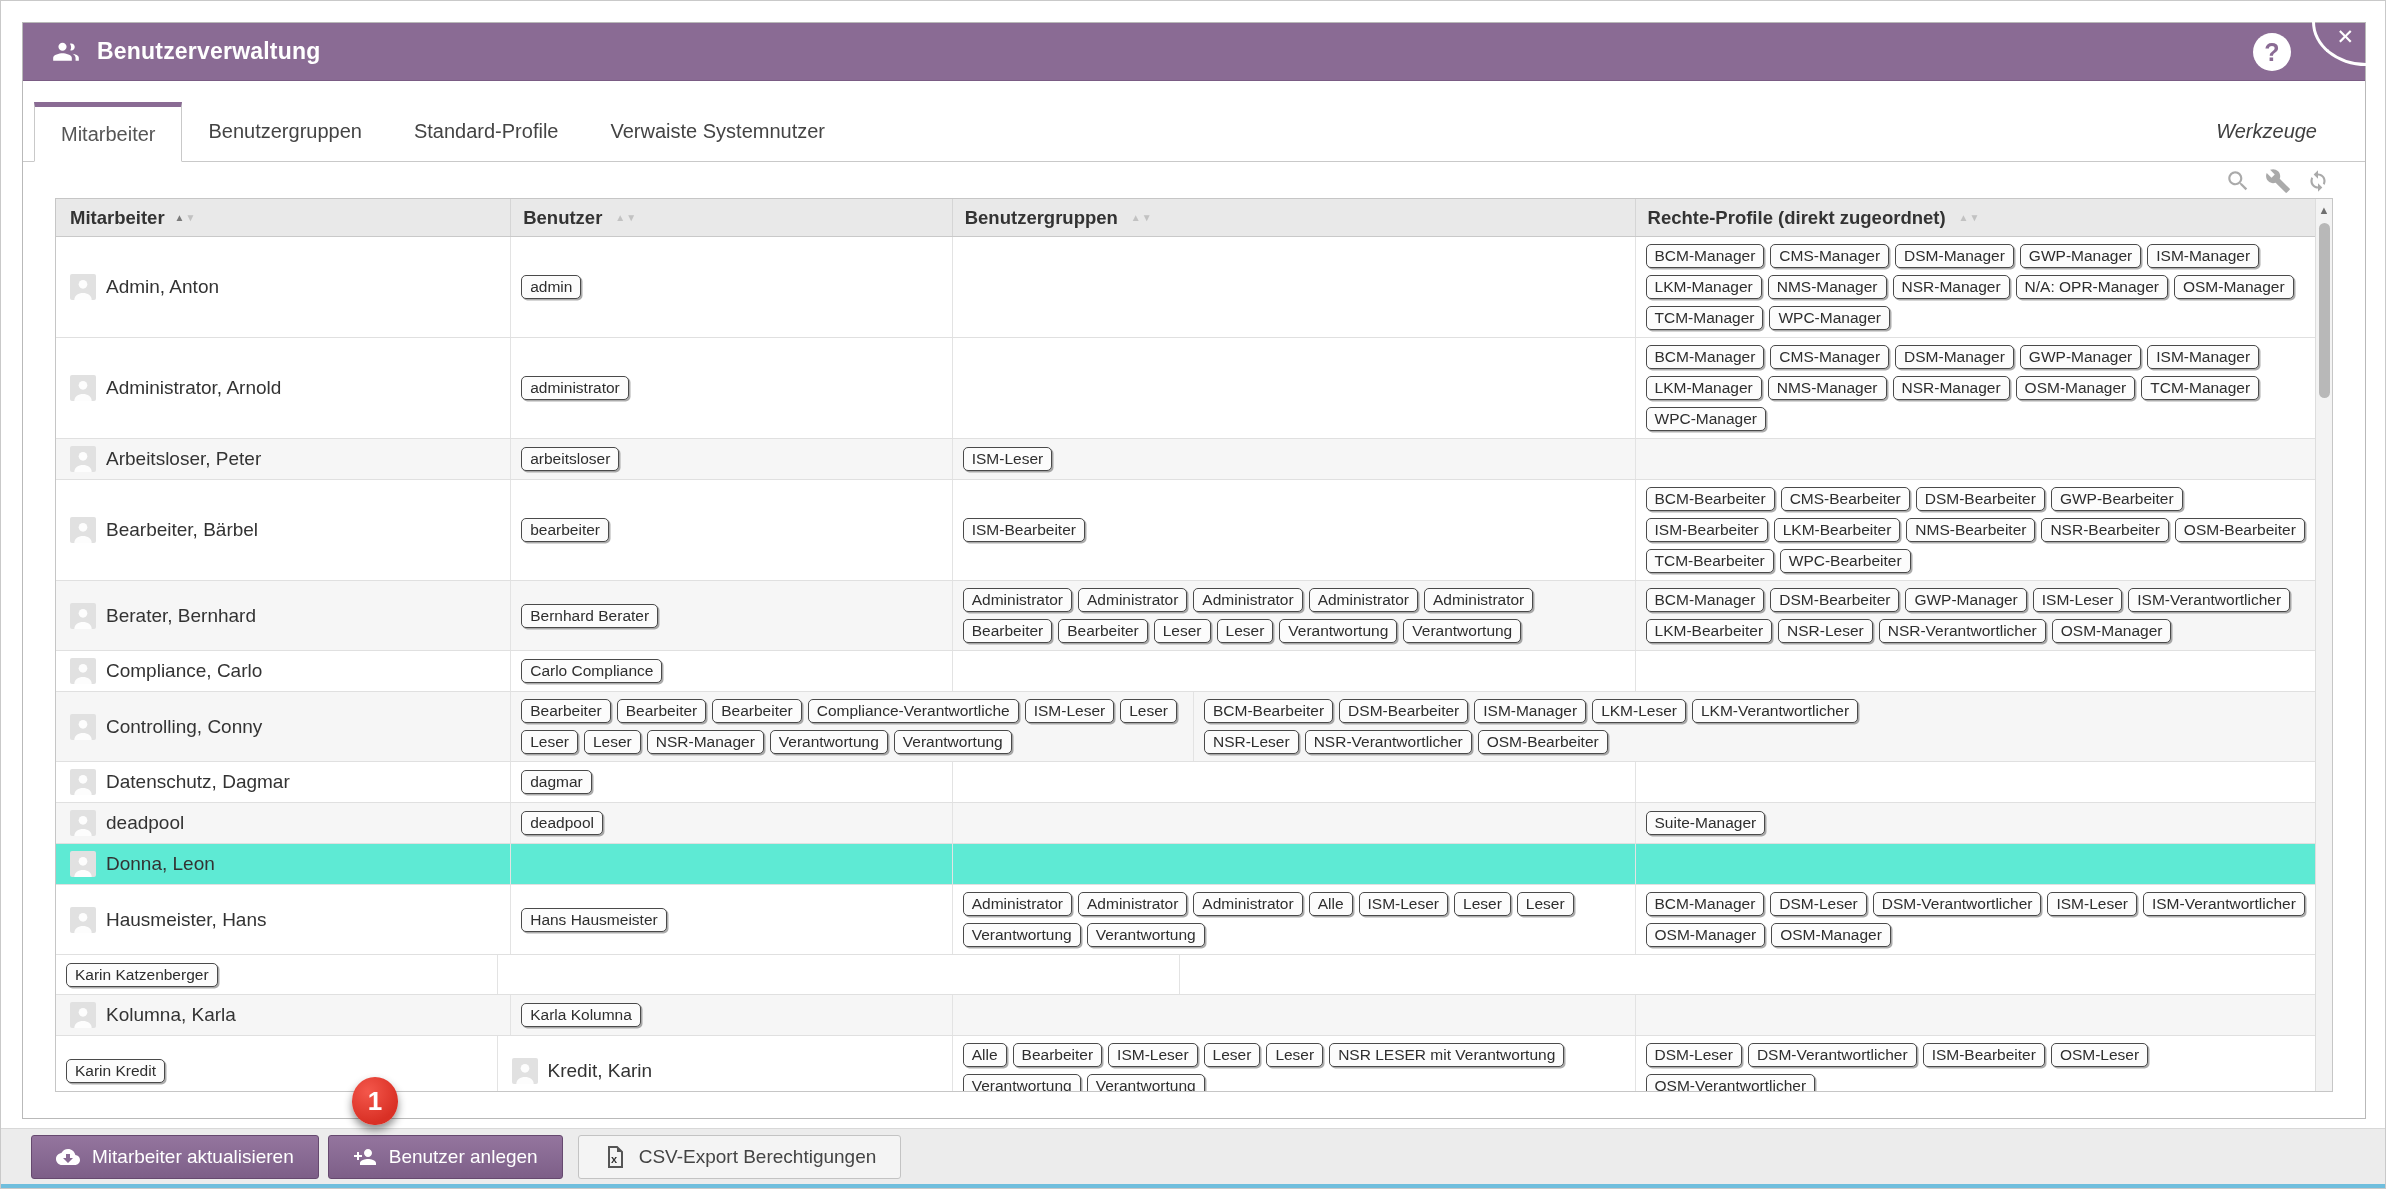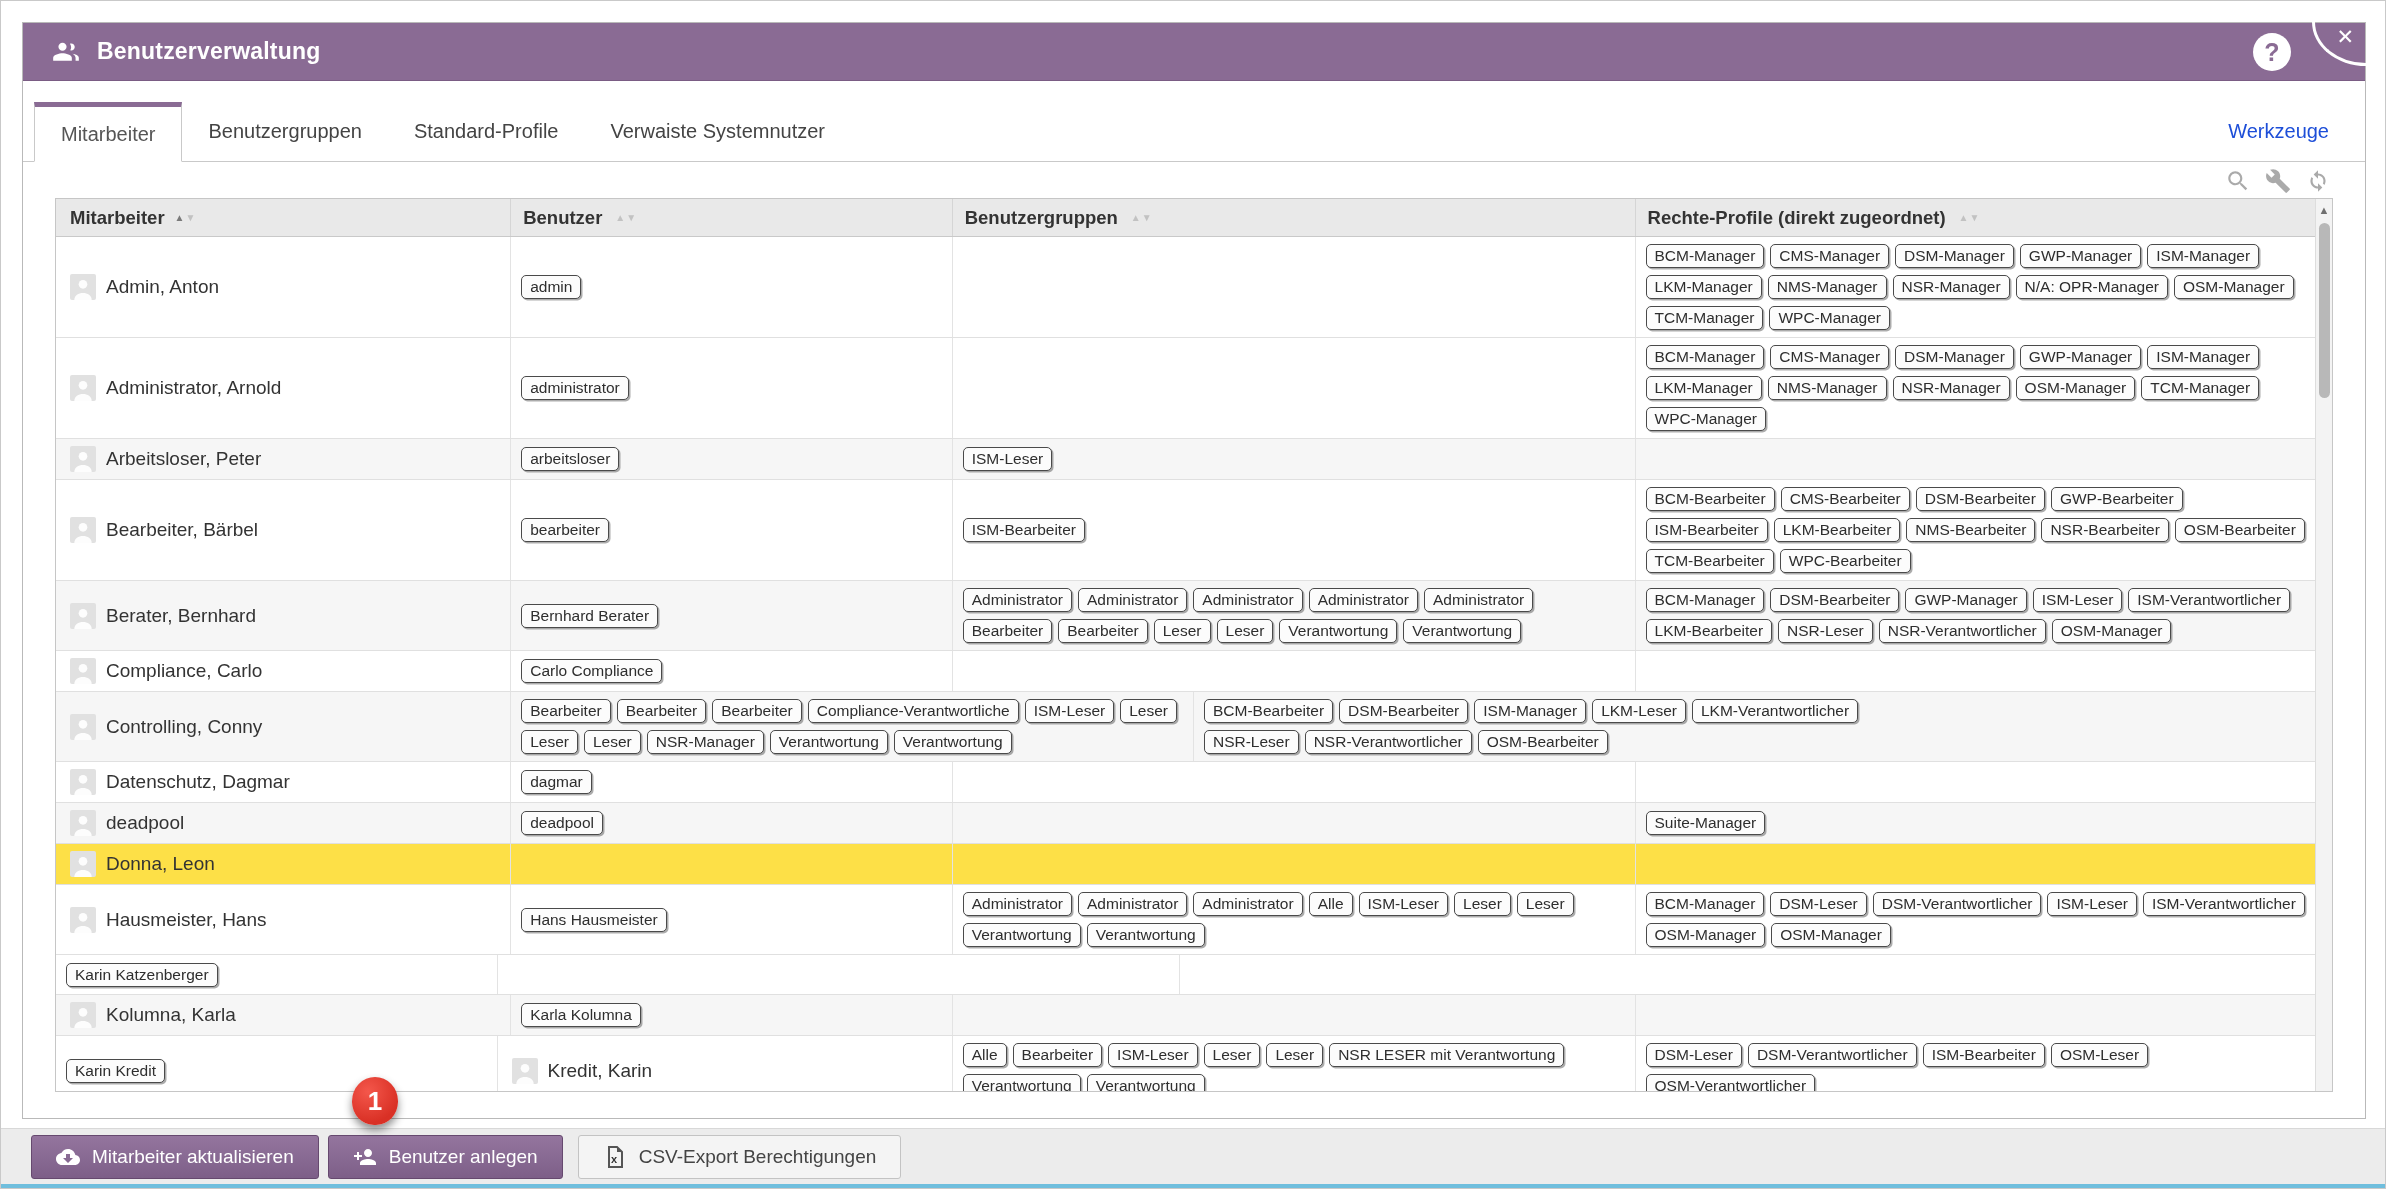--- a/index.html
+++ b/index.html
@@ -45,21 +45,21 @@
   }
   .tab {
     font-size:20px; color:#444; padding:0 26px; height:60px;
     display:flex; align-items:center; cursor:pointer;
   }
   .tab.active {
     background:#fff; border:1px solid #c9c9c9; border-bottom:1px solid #fff;
     border-top:5px solid #8a6b94; margin-bottom:-1px; color:#555;
   }
   .tools-link {
-    position:absolute; right:36px; bottom:18px; font-size:20px; color:#1d4ed8; cursor:pointer;
+    position:absolute; right:48px; bottom:18px; font-size:20px; color:#404040; cursor:pointer;font-style:italic;
   }
   
   .icon-row {
     height:34px; display:flex; justify-content:flex-end; align-items:center;
     gap:14px; padding:4px 34px 0 0; flex:0 0 auto;
   }
   .tool-ic { width:26px; height:26px; opacity:.55; cursor:pointer; }
   
   .table-wrap {
     flex:1 1 auto; margin:2px 32px 26px 32px; border:1px solid #c6c6c6;
@@ -71,21 +71,21 @@
     font-size:18.5px; font-weight:bold; color:#333; display:flex; align-items:center;
     padding:0 12px; border-right:1px solid #d5d5d5; gap:13px;
   }
   .th:last-child { border-right:none; }
   .sorts { display:flex; gap:1px; font-size:10px; }
   .s-asc { color:#c2c2c2; } .s-desc { color:#c2c2c2; }
   .sorted .s-asc { color:#7a7a7a; }
   .tbody { flex:1 1 auto; overflow:hidden; }
   .trow { display:flex; border-bottom:1px solid #e0e0e0; min-height:40px; background:#fff; }
   .trow.shaded { background:#f6f6f6; }
-  .trow.highlighted { background:#fde047; }
+  .trow.highlighted { background:#5eead4; }
   .td {
     padding:7px 10px; border-right:1px solid #e3e3e3;
     display:flex; align-items:center; flex-wrap:wrap; gap:7px 6px; align-content:center;
   }
   .td:last-child { border-right:none; padding-right:26px; }
   .c1 { width:20.0%; flex:0 0 auto; padding-left:14px; gap:10px; flex-wrap:nowrap; }
   .c2 { width:19.4%; flex:0 0 auto; }
   .c3 { width:30.0%; flex:0 0 auto; }
   .c4 { width:30.6%; flex:0 0 auto; }
   .emp-name { font-size:19px; color:#333; white-space:nowrap; }

